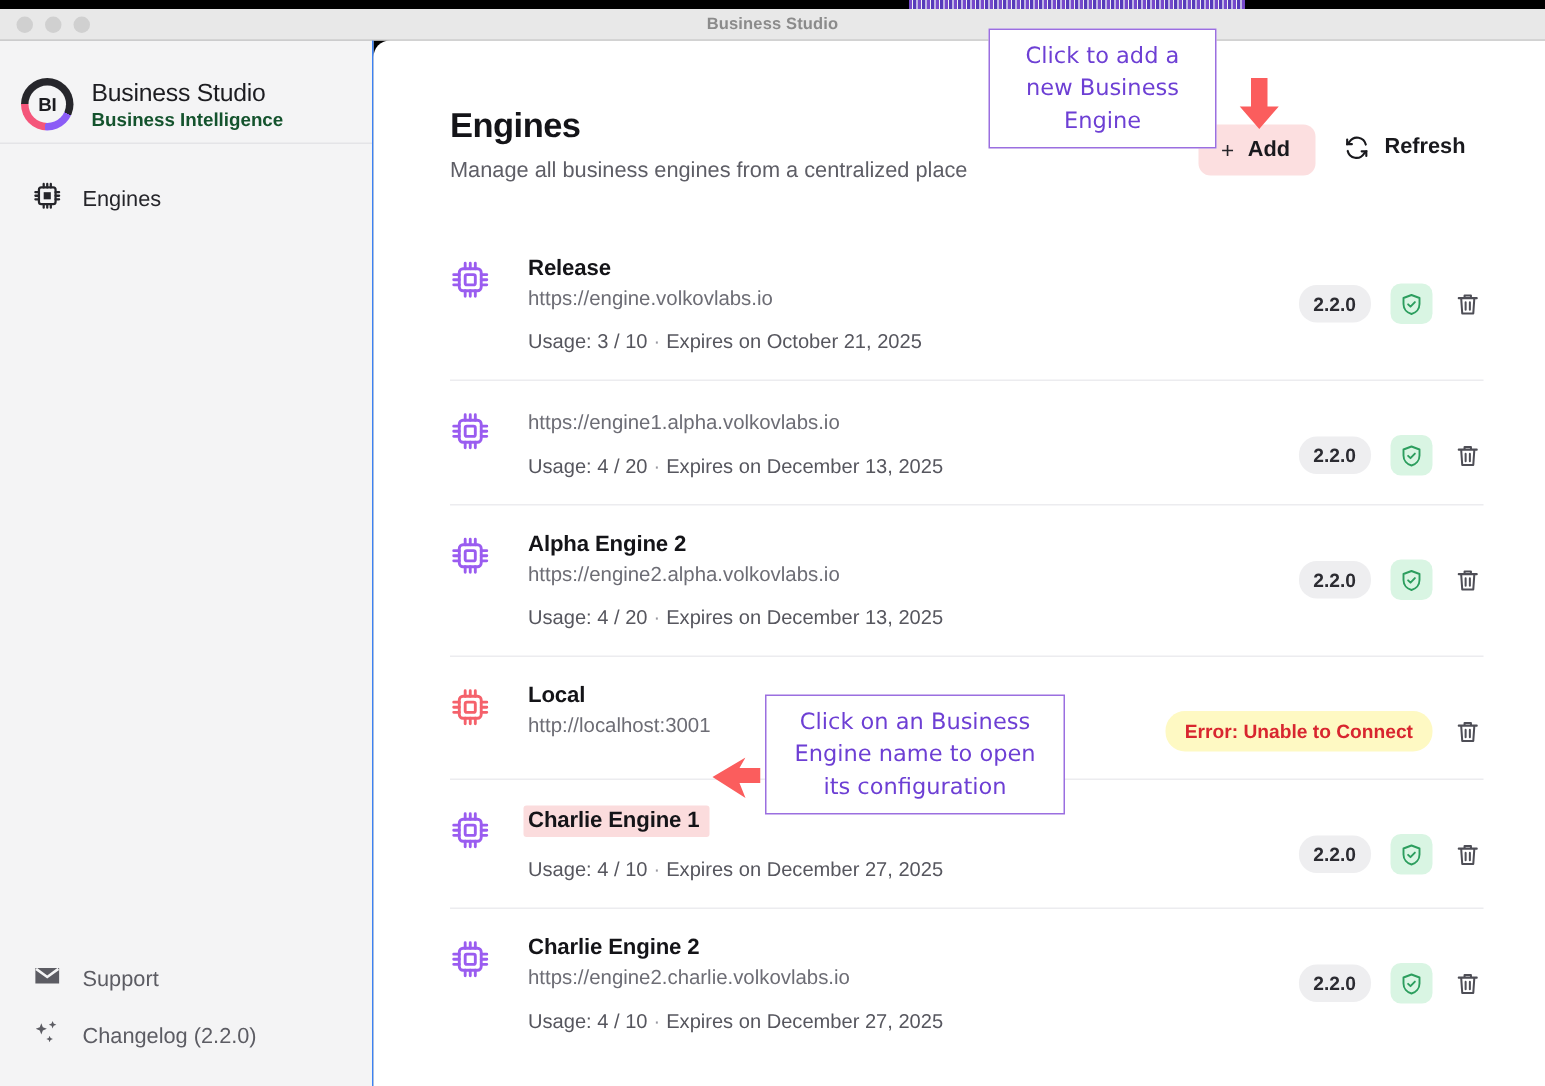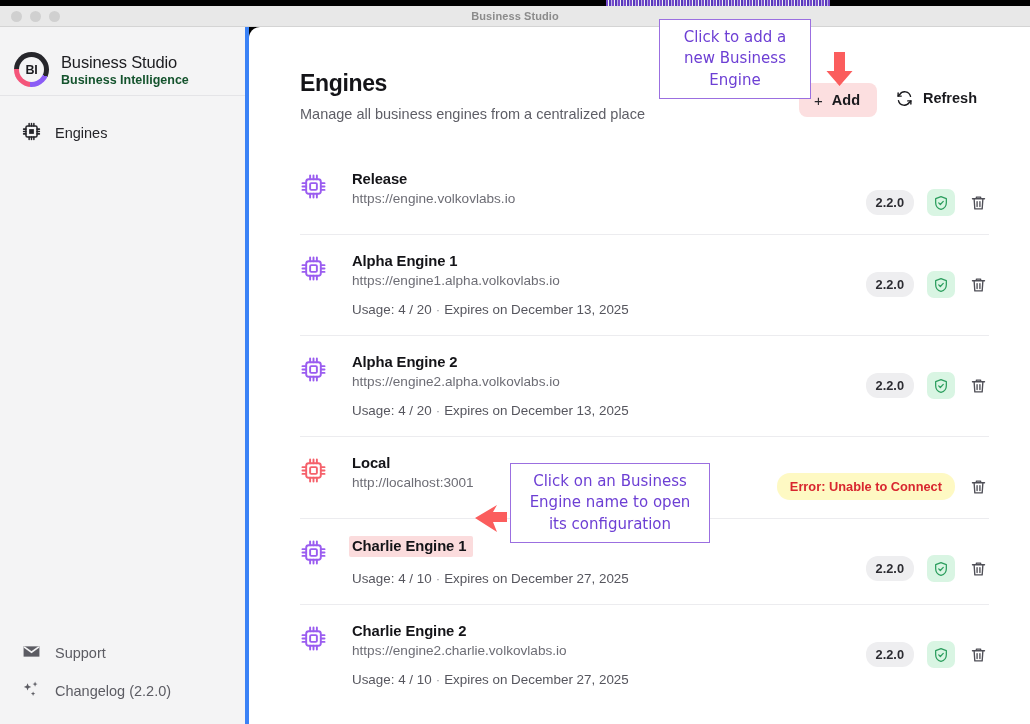--- a/index.html
+++ b/index.html
@@ -62,21 +62,21 @@
         #c9bdf0 5px, #c9bdf0 6px);
     opacity: .95;
   }
 
   
   .sidebar {
     position: absolute;
     left: 0; top: 27px;
     width: 249px; height: 697px;
     background: #f4f4f5;
-    border-right: 4px solid #3b82f6;
+    border-right: 1px solid #3b82f6;
   }
   .brand {
     display: flex;
     align-items: center;
     gap: 12px;
     padding: 17px 0 0 14px;
     height: 69px;
     border-bottom: 1px solid #e4e4e7;
   }
   .logo {
@@ -396,20 +396,21 @@
     <div class="engine-list" id="engine-list">
         <div class="engine-row">
           <span class="chip-icon"><svg width="27" height="27" viewBox="0 0 24 24" fill="none" stroke="#9a5cf0" stroke-width="1.7" stroke-linecap="round">
               <rect x="5.5" y="5.5" width="13" height="13" rx="2.2"></rect>
               <rect x="9" y="9" width="6" height="6" rx="1"></rect>
               <path d="M9 2.2v3.3M12 2.2v3.3M15 2.2v3.3M9 18.5v3.3M12 18.5v3.3M15 18.5v3.3M2.2 9h3.3M2.2 12h3.3M2.2 15h3.3M18.5 9h3.3M18.5 12h3.3M18.5 15h3.3"></path>
             </svg></span>
           <div class="engine-body">
             <div><span class="engine-name">Release</span></div>
             <div class="engine-url">https://engine.volkovlabs.io</div>
+            <div class="engine-meta"><span>Usage: 3 / 10</span><span class="dot">·</span><span>Expires on October 21, 2025</span></div>
           </div>
           <div class="engine-right">
             <span class="ver-badge">2.2.0</span>
             <span class="ok-badge">
               <svg width="16" height="16" viewBox="0 0 24 24" fill="none" stroke="#2c9e5e" stroke-width="1.9" stroke-linecap="round" stroke-linejoin="round">
                 <path d="M12 2.5l8 3v6c0 5-3.4 8.8-8 10-4.6-1.2-8-5-8-10v-6z"></path>
                 <path d="M8.6 11.8l2.4 2.4 4.4-4.6"></path>
               </svg>
             </span>
             <button class="trash-btn">
@@ -420,21 +421,20 @@
             </button>
           </div>
         </div>
         <div class="engine-row">
           <span class="chip-icon"><svg width="27" height="27" viewBox="0 0 24 24" fill="none" stroke="#9a5cf0" stroke-width="1.7" stroke-linecap="round">
               <rect x="5.5" y="5.5" width="13" height="13" rx="2.2"></rect>
               <rect x="9" y="9" width="6" height="6" rx="1"></rect>
               <path d="M9 2.2v3.3M12 2.2v3.3M15 2.2v3.3M9 18.5v3.3M12 18.5v3.3M15 18.5v3.3M2.2 9h3.3M2.2 12h3.3M2.2 15h3.3M18.5 9h3.3M18.5 12h3.3M18.5 15h3.3"></path>
             </svg></span>
           <div class="engine-body">
-            <div><span class="engine-name">Alpha Engine 1</span></div>
             <div class="engine-url">https://engine1.alpha.volkovlabs.io</div>
             <div class="engine-meta"><span>Usage: 4 / 20</span><span class="dot">·</span><span>Expires on December 13, 2025</span></div>
           </div>
           <div class="engine-right">
             <span class="ver-badge">2.2.0</span>
             <span class="ok-badge">
               <svg width="16" height="16" viewBox="0 0 24 24" fill="none" stroke="#2c9e5e" stroke-width="1.9" stroke-linecap="round" stroke-linejoin="round">
                 <path d="M12 2.5l8 3v6c0 5-3.4 8.8-8 10-4.6-1.2-8-5-8-10v-6z"></path>
                 <path d="M8.6 11.8l2.4 2.4 4.4-4.6"></path>
               </svg>

